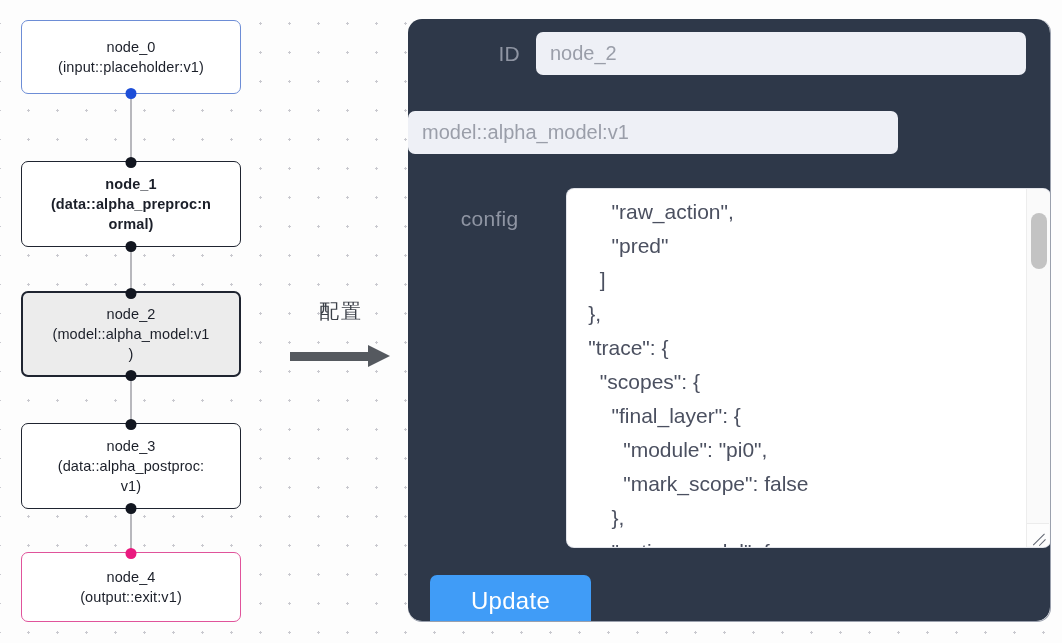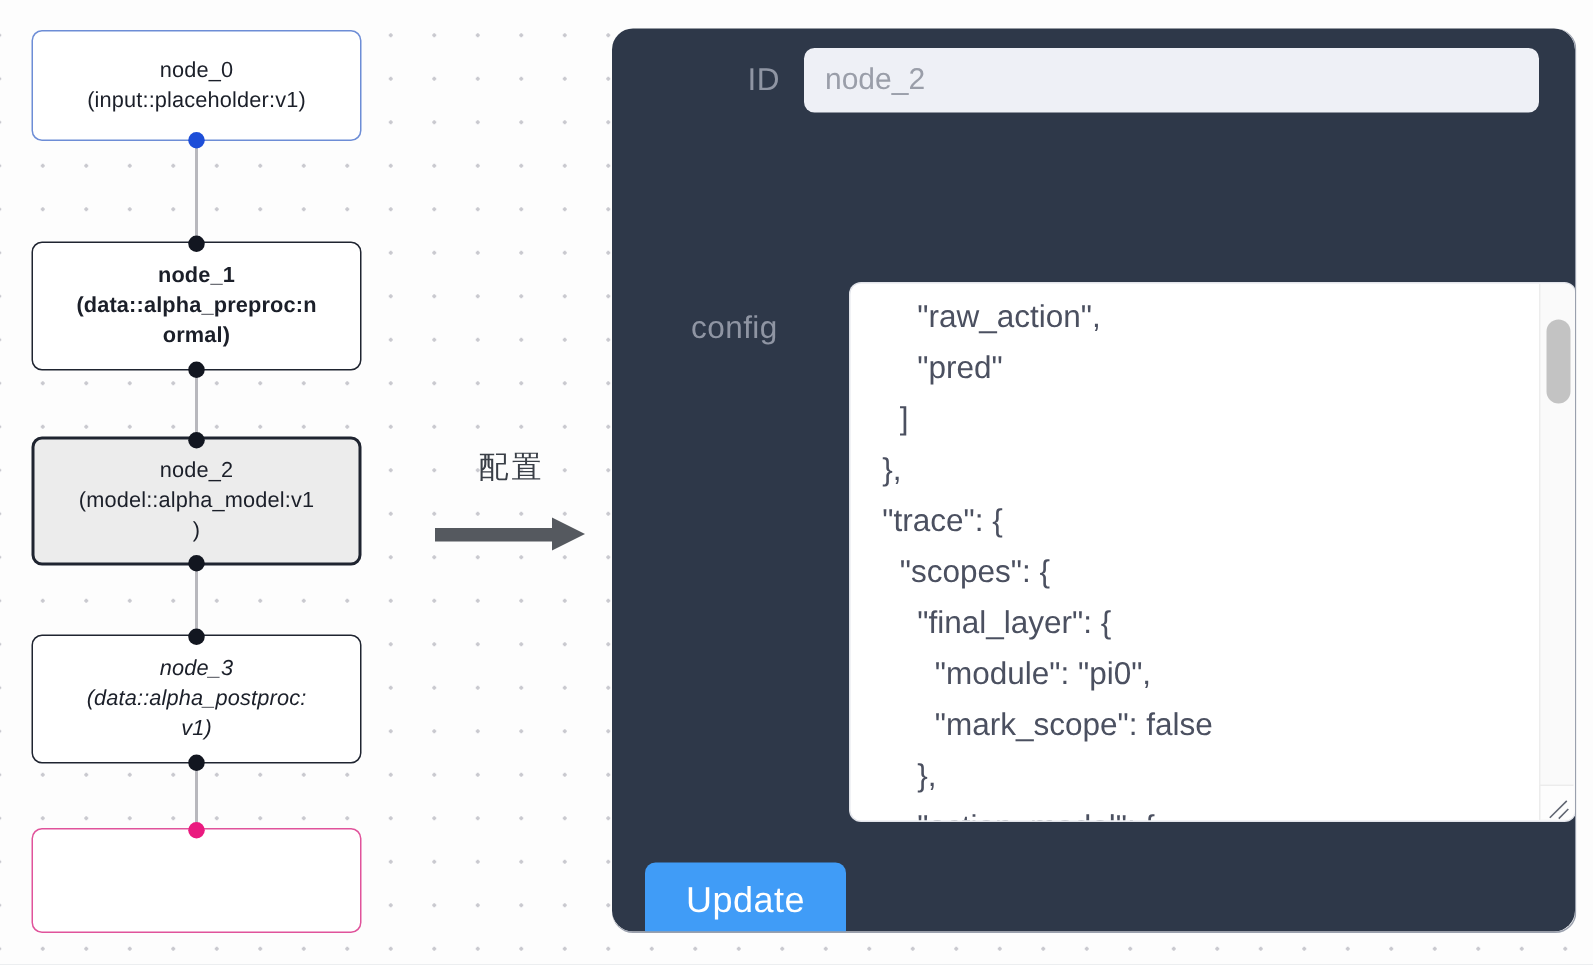--- a/index.html
+++ b/index.html
@@ -220,21 +220,21 @@
   }
   .ta-resize::after {
     width: 9px; right: 2px; bottom: 3px;
     transform: rotate(-45deg);
   }
 
   #update-btn {
     position: absolute;
     left: 22px;
     top: 556px;
-    width: 134px;
+    width: 161px;
     height: 52px;
     background: #409cf7;
     border: none;
     border-radius: 7px;
     color: #ffffff;
     font-size: 24px;
     font-family: "Liberation Sans", "DejaVu Sans", sans-serif;
     letter-spacing: .3px;
     text-align: center;
     cursor: pointer;
@@ -267,29 +267,31 @@
     </div>
 
     <div class="node selected" style="top:291px;height:86px;">
       <span class="nlabel">node_2
 (model::alpha_model:v1
 )</span>
       <span class="handle top"></span>
       <span class="handle bottom"></span>
     </div>
 
-    <div class="node" style="top:423px;height:86px;font-style:italic;">
+    <div class="node" style="top:423px;height:86px;">
       <span class="nlabel">node_3
 (data::alpha_postproc:
 v1)</span>
       <span class="handle top"></span>
       <span class="handle bottom"></span>
     </div>
 
     <div class="node output-node" style="top:552px;height:70px;">
+      <span class="nlabel">node_4
+(output::exit:v1)</span>
       <span class="handle top pink"></span>
     </div>
   </div>
 
   <div class="arrow-group">
     <div class="arrow-caption">配置</div>
     <div class="arrow-shape">
       <div class="shaft"></div>
       <div class="head"></div>
     </div>
@@ -297,20 +299,21 @@
 </div>
 
 <div id="panel">
 
   <div class="field-row" id="row-id">
     <div class="field-label">ID</div>
     <input class="field-input" type="text" readonly="" value="node_2" style="">
   </div>
 
   <div class="field-row" id="row-type">
+    <input class="field-input" type="text" readonly="" value="model::alpha_model:v1" style="">
   </div>
 
   <div class="field-row" id="row-config">
     <div class="field-label">config</div>
     <div class="textarea-wrap">
       <pre class="config-text">      "raw_action",
       "pred"
     ]
   },
   "trace": {

